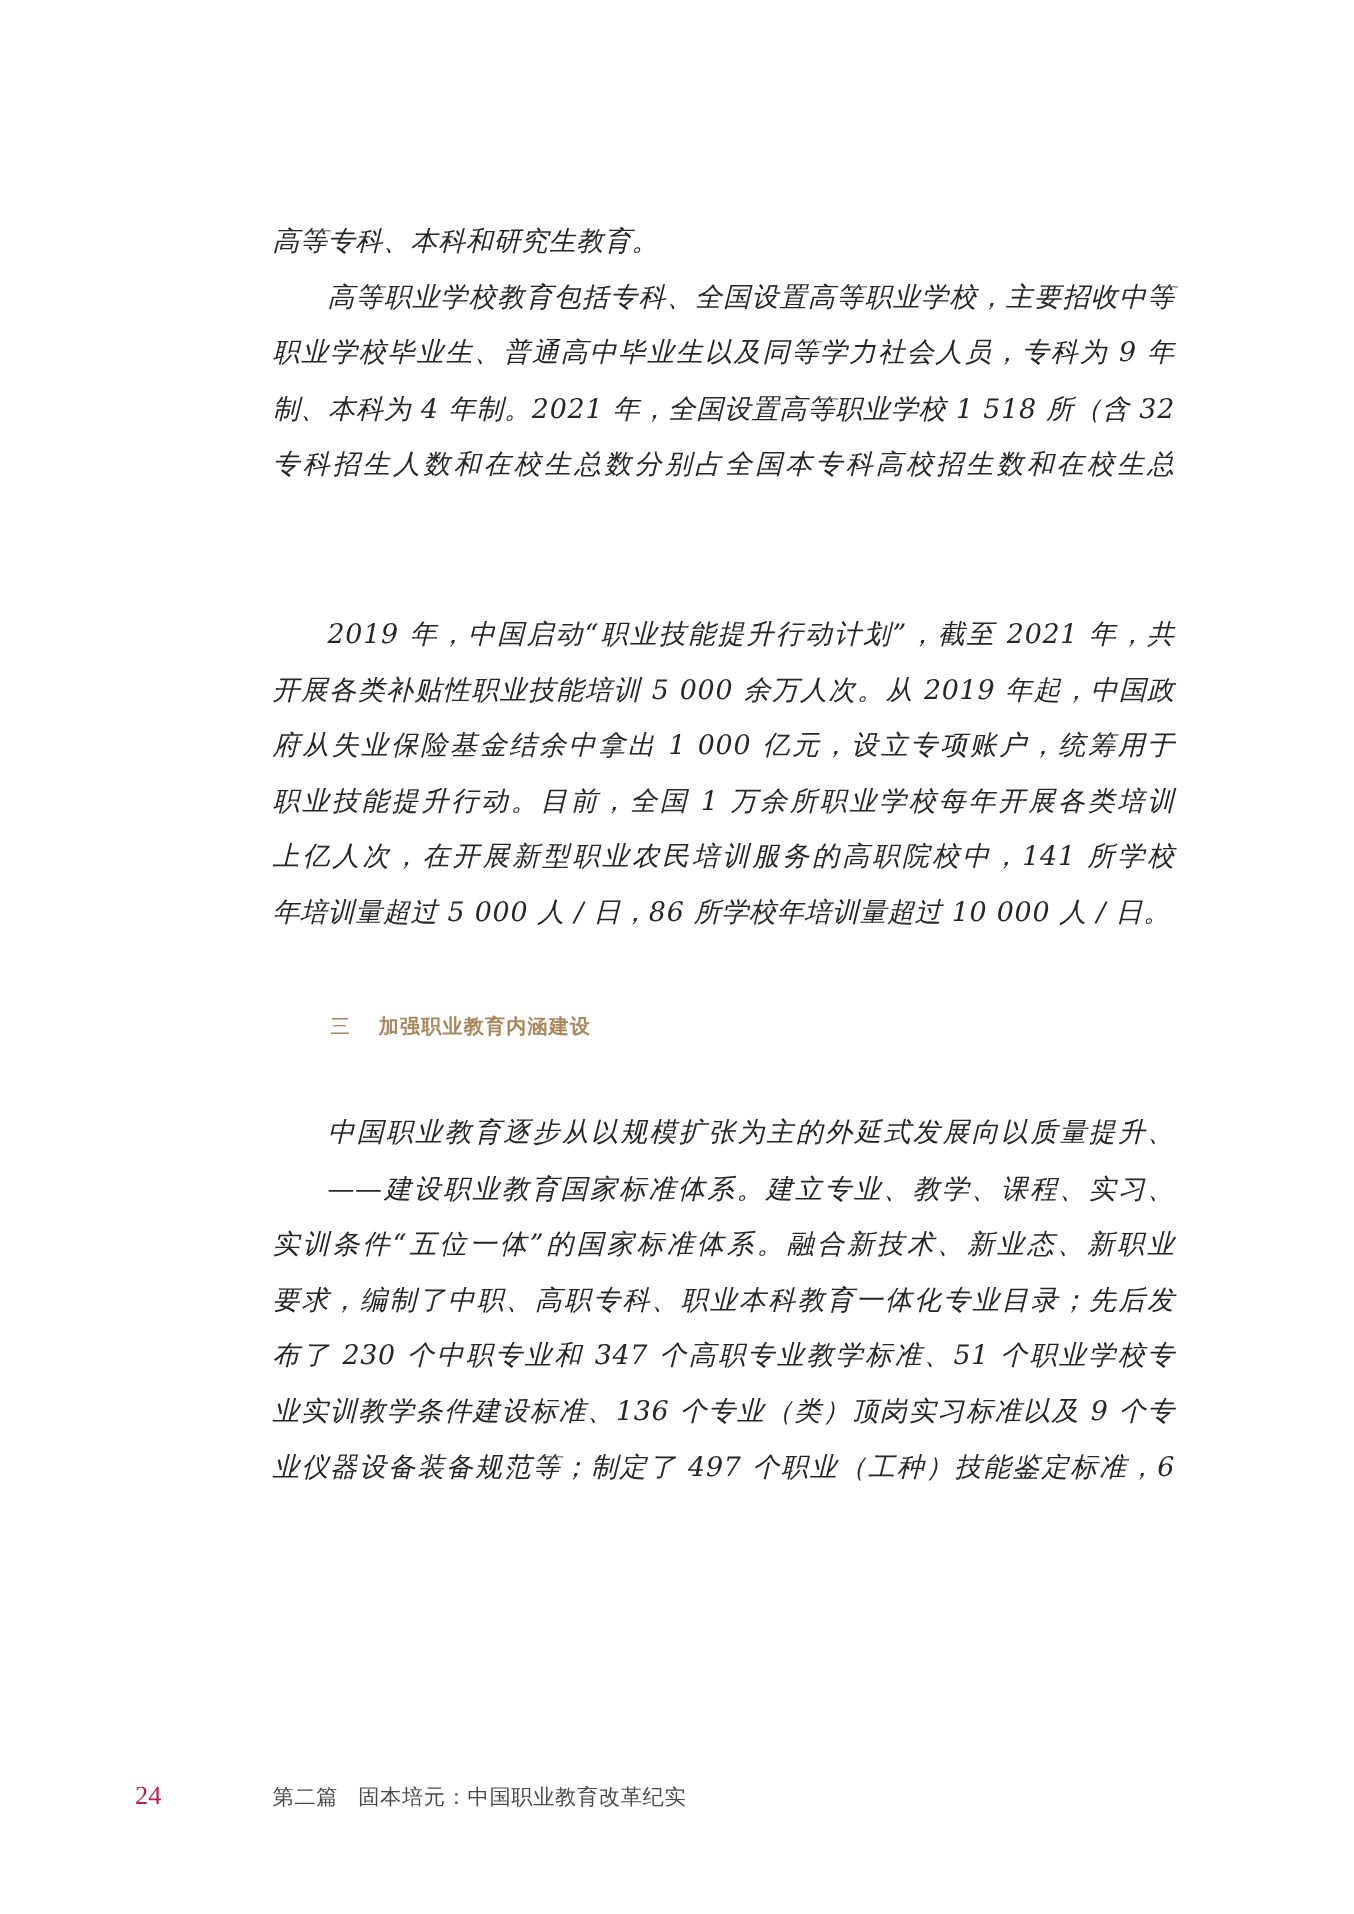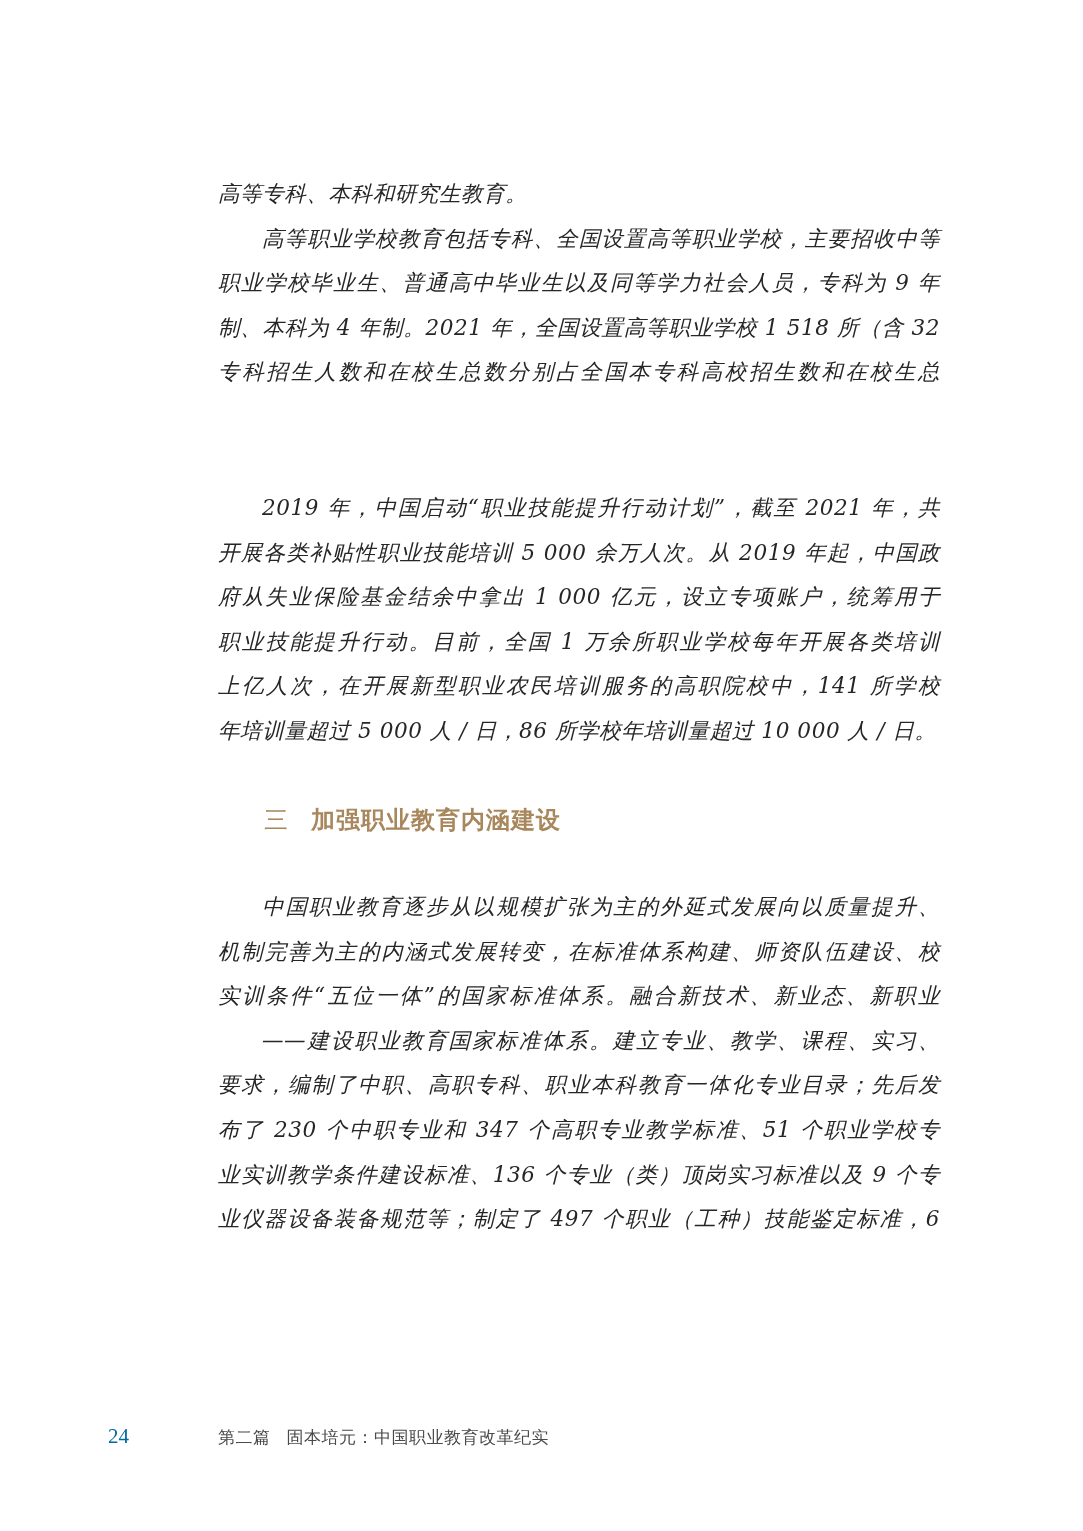--- a/index.html
+++ b/index.html
@@ -42,24 +42,24 @@
   .line.indent {
     padding-left: 44px;
   }
   .block1 { top: 172px; }
   .block2 { top: 486px; }
   .block3 { top: 885px; }
   .section-heading {
     position: absolute;
     left: 264px;
     top: 800px;
-    font-size: 24px;
+    font-size: 16px;
     line-height: 44px;
     color: #a8875c;
-    font-family: Liberation Mono, monospace;
+    font-family: Liberation Serif, serif;
     letter-spacing: 1px;
     white-space: nowrap;
   }
   .section-heading .num {
     display: inline-block;
     margin-right: 22px;
     font-weight: normal;
   }
   .section-heading .title {
     font-weight: bold;
@@ -73,21 +73,21 @@
     font-size: 17px;
     color: #4a4a4a;
     font-family: "DejaVu Sans", "Liberation Sans", sans-serif;
   }
   .footer .page-num {
     position: absolute;
     left: 108px;
     top: 4px;
     font-family: "Liberation Serif", "DejaVu Serif", serif;
     font-size: 21px;
-    color: #0369a1;
+    color: #be185d;
   }
   .footer .running-head {
     position: absolute;
     left: 218px;
     top: 6px;
     letter-spacing: 0.5px;
     white-space: nowrap;
     text-align: center;
   }
   .footer .running-head .part {
@@ -122,25 +122,24 @@
     </div>
   </div>
 
   <div class="section-heading">
     <span class="num">三</span><span class="title">加强职业教育内涵建设</span>
   </div>
 
   <div class="text-block block3">
     <div class="paragraph">
       <div class="line indent">中国职业教育逐步从以规模扩张为主的外延式发展向以质量提升、</div>
-      <div class="line">机制完善为主的内涵式发展转变，在标准体系构建、师资队伍建设、校</div>
     </div>
     <div class="paragraph">
+      <div class="line indent">——建设职业教育国家标准体系。建立专业、教学、课程、实习、</div>
       <div class="line">实训条件“五位一体”的国家标准体系。融合新技术、新业态、新职业</div>
-      <div class="line indent">——建设职业教育国家标准体系。建立专业、教学、课程、实习、</div>
       <div class="line">要求，编制了中职、高职专科、职业本科教育一体化专业目录；先后发</div>
       <div class="line">布了 230 个中职专业和 347 个高职专业教学标准、51 个职业学校专</div>
       <div class="line">业实训教学条件建设标准、136 个专业（类）顶岗实习标准以及 9 个专</div>
       <div class="line">业仪器设备装备规范等；制定了 497 个职业（工种）技能鉴定标准，6</div>
     </div>
   </div>
 
   <div class="footer">
     <span class="page-num">24</span>
     <span class="running-head">

